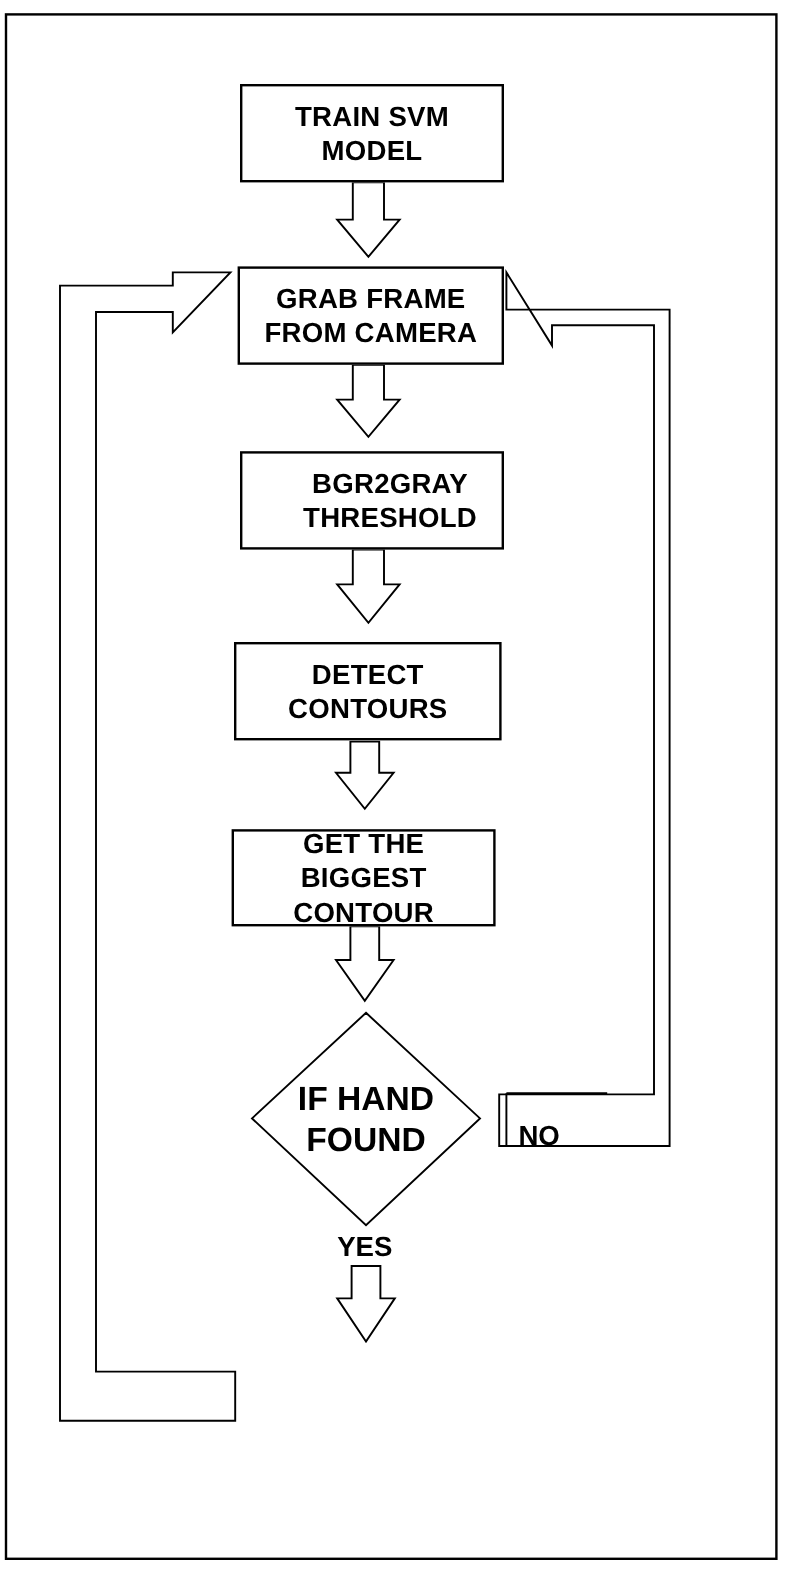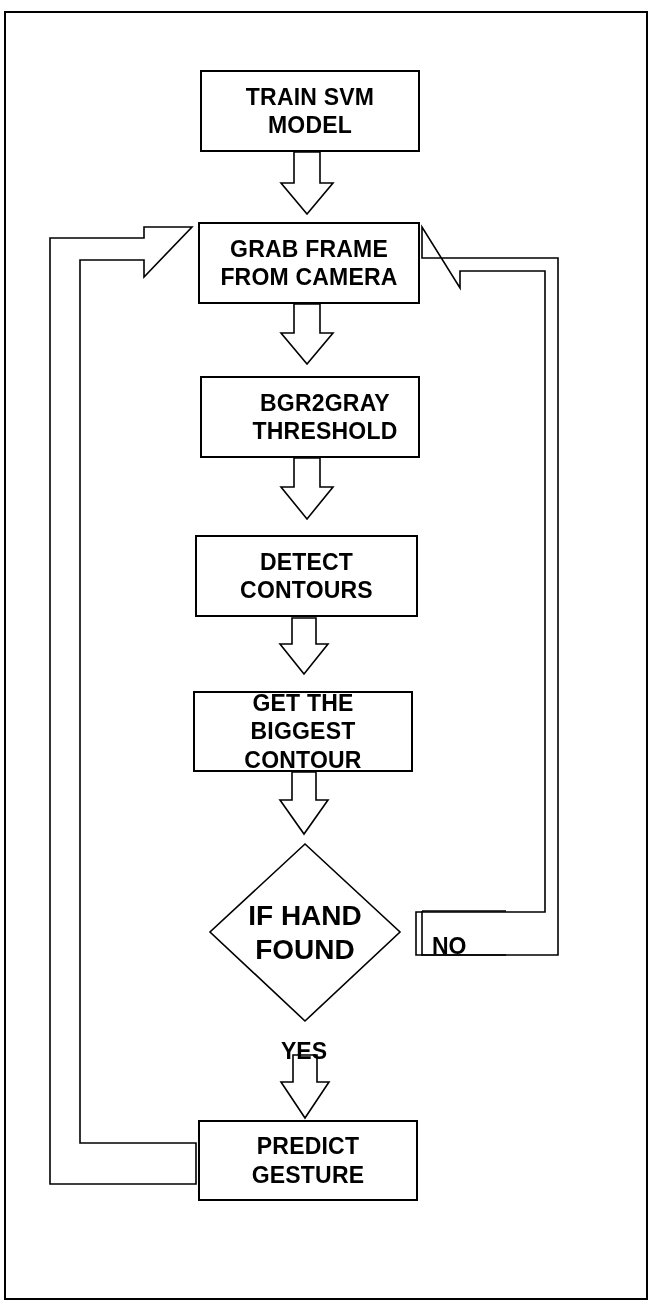--- a/index.html
+++ b/index.html
@@ -176,26 +176,22 @@
   <div class="node-box" style="left:195px; top:535px; width:223px; height:82px;">
     <span class="txt">DETECT
 CONTOURS</span>
   </div>
 
   <div class="diamond-label" style="left:225px; top:895px; width:160px; height:76px;">
     <span>IF HAND
 FOUND</span>
   </div>
 
-  <div class="node-box" style="left:198px; top:1120px; width:220px; height:81px;">
-    <span class="txt">PREDICT
-GESTURE</span>
-  </div>
 
-  <div class="edge-label" style="left:281px; top:1026px;margin-top:12px;">
+  <div class="edge-label" style="left:281px; top:1026px;">
     <span>YES</span>
   </div>
 
   <div class="no-label-box" style="left:424px; top:914px; width:80px; height:40px;margin-top:12px;">
     <span>NO</span>
   </div>
 
 </div>
 
 </body></html>

